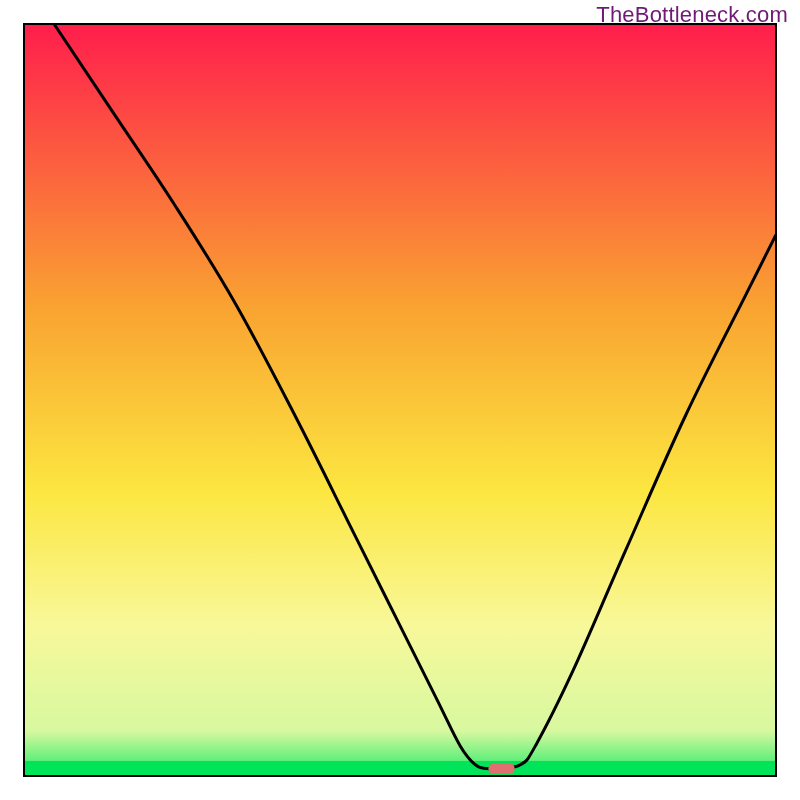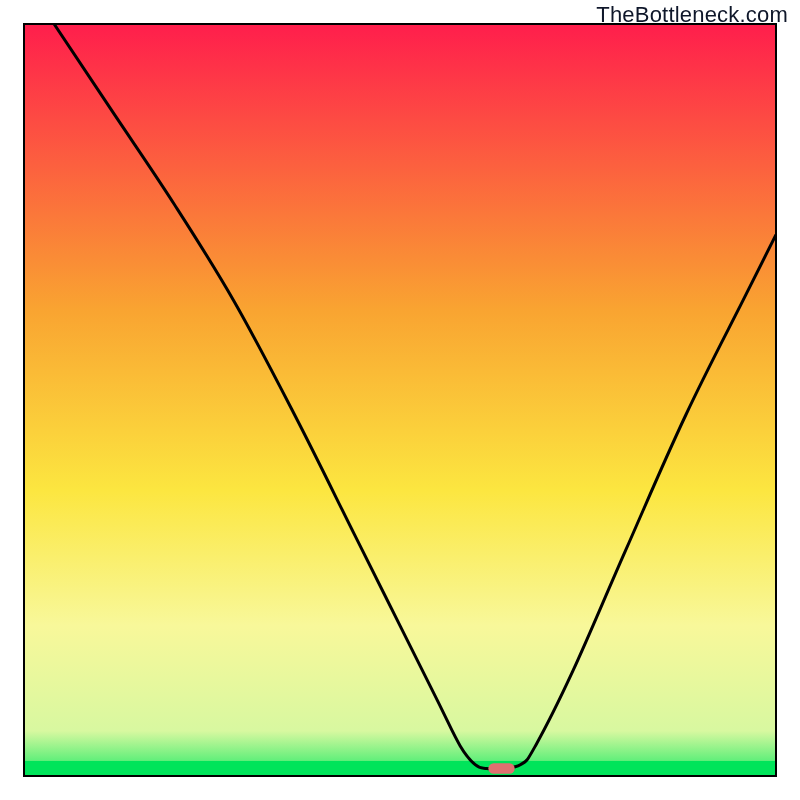--- a/index.html
+++ b/index.html
@@ -13,21 +13,21 @@
   }
   .wrap {
     position: relative;
     width: 800px;
     height: 800px;
   }
   .watermark {
     position: absolute;
     top: 2px;
     right: 12px;
-    color: #0f172a;
+    color: #701a75;
     font-size: 22px;
     font-weight: 500;
     letter-spacing: 0.2px;
     z-index: 10;
   }
   svg {
     position: absolute;
     top: 0;
     left: 0;
     width: 800px;

